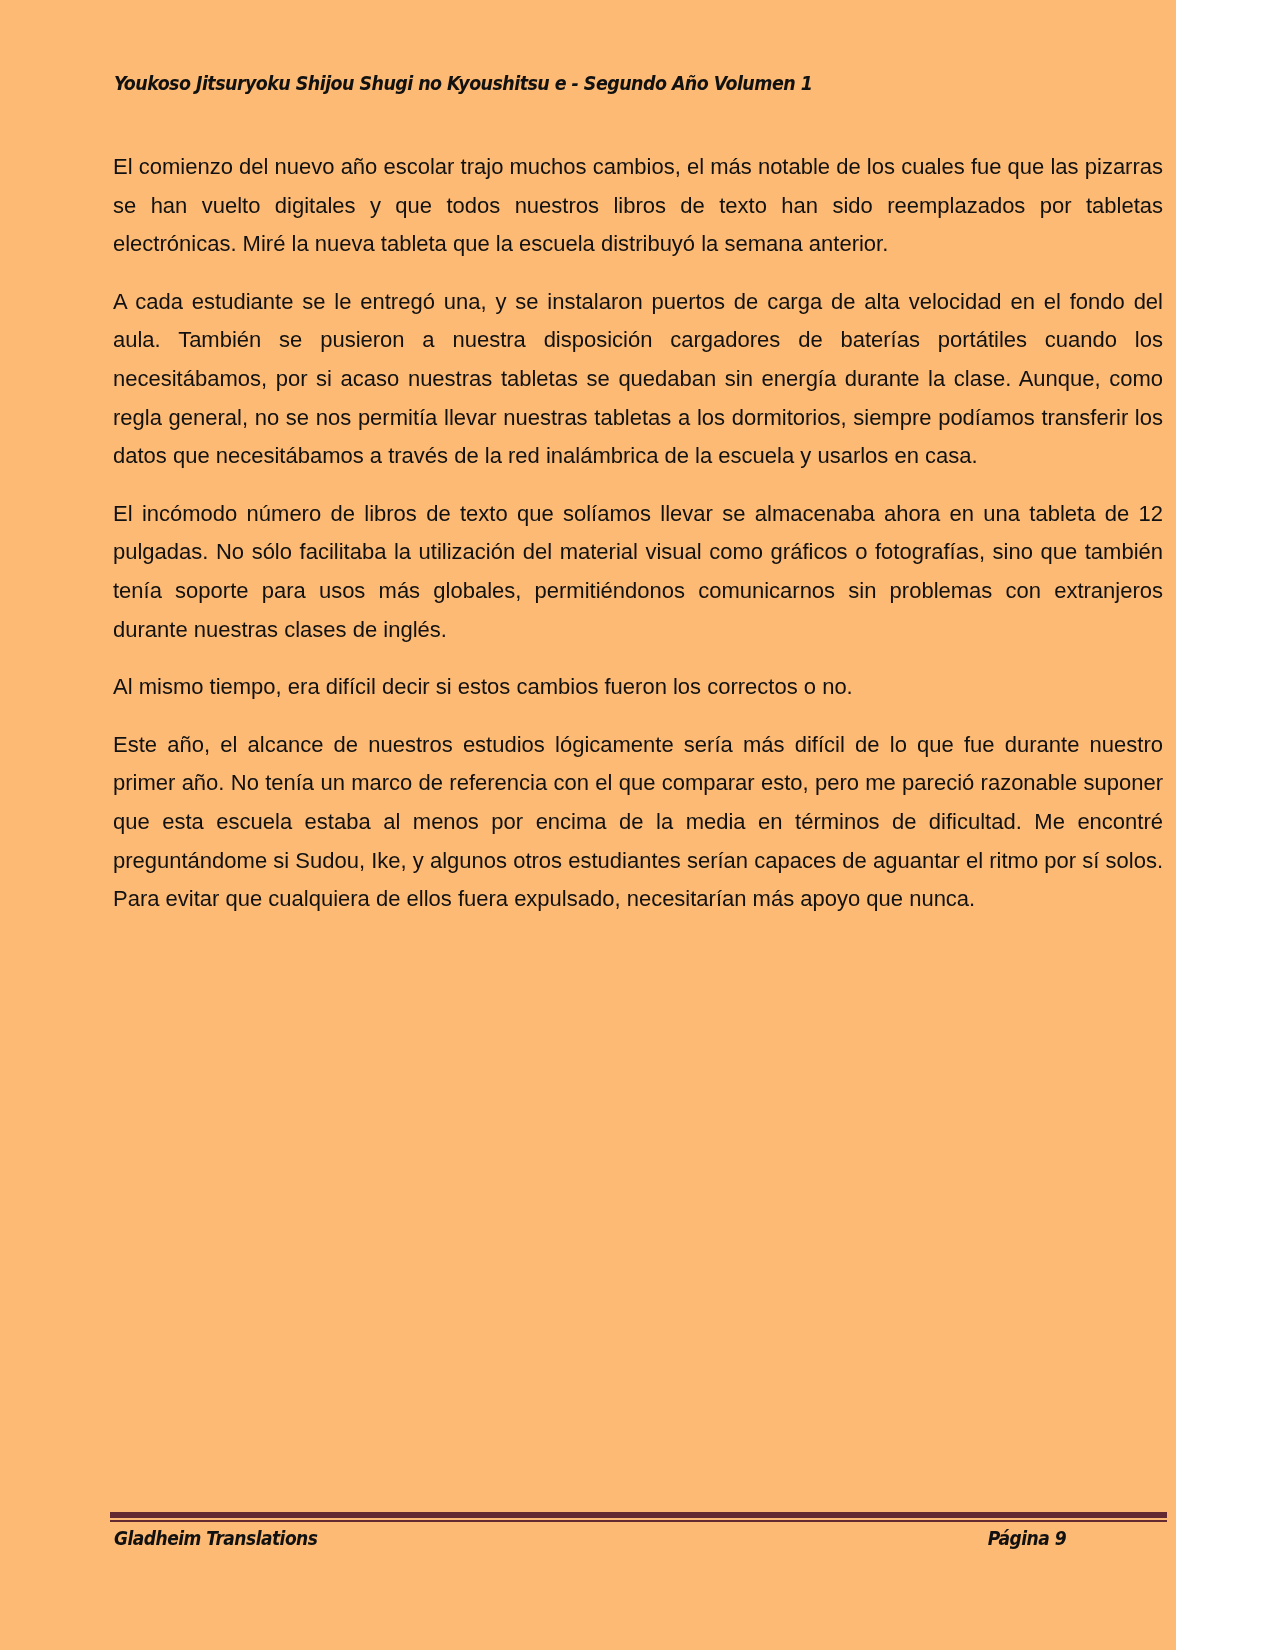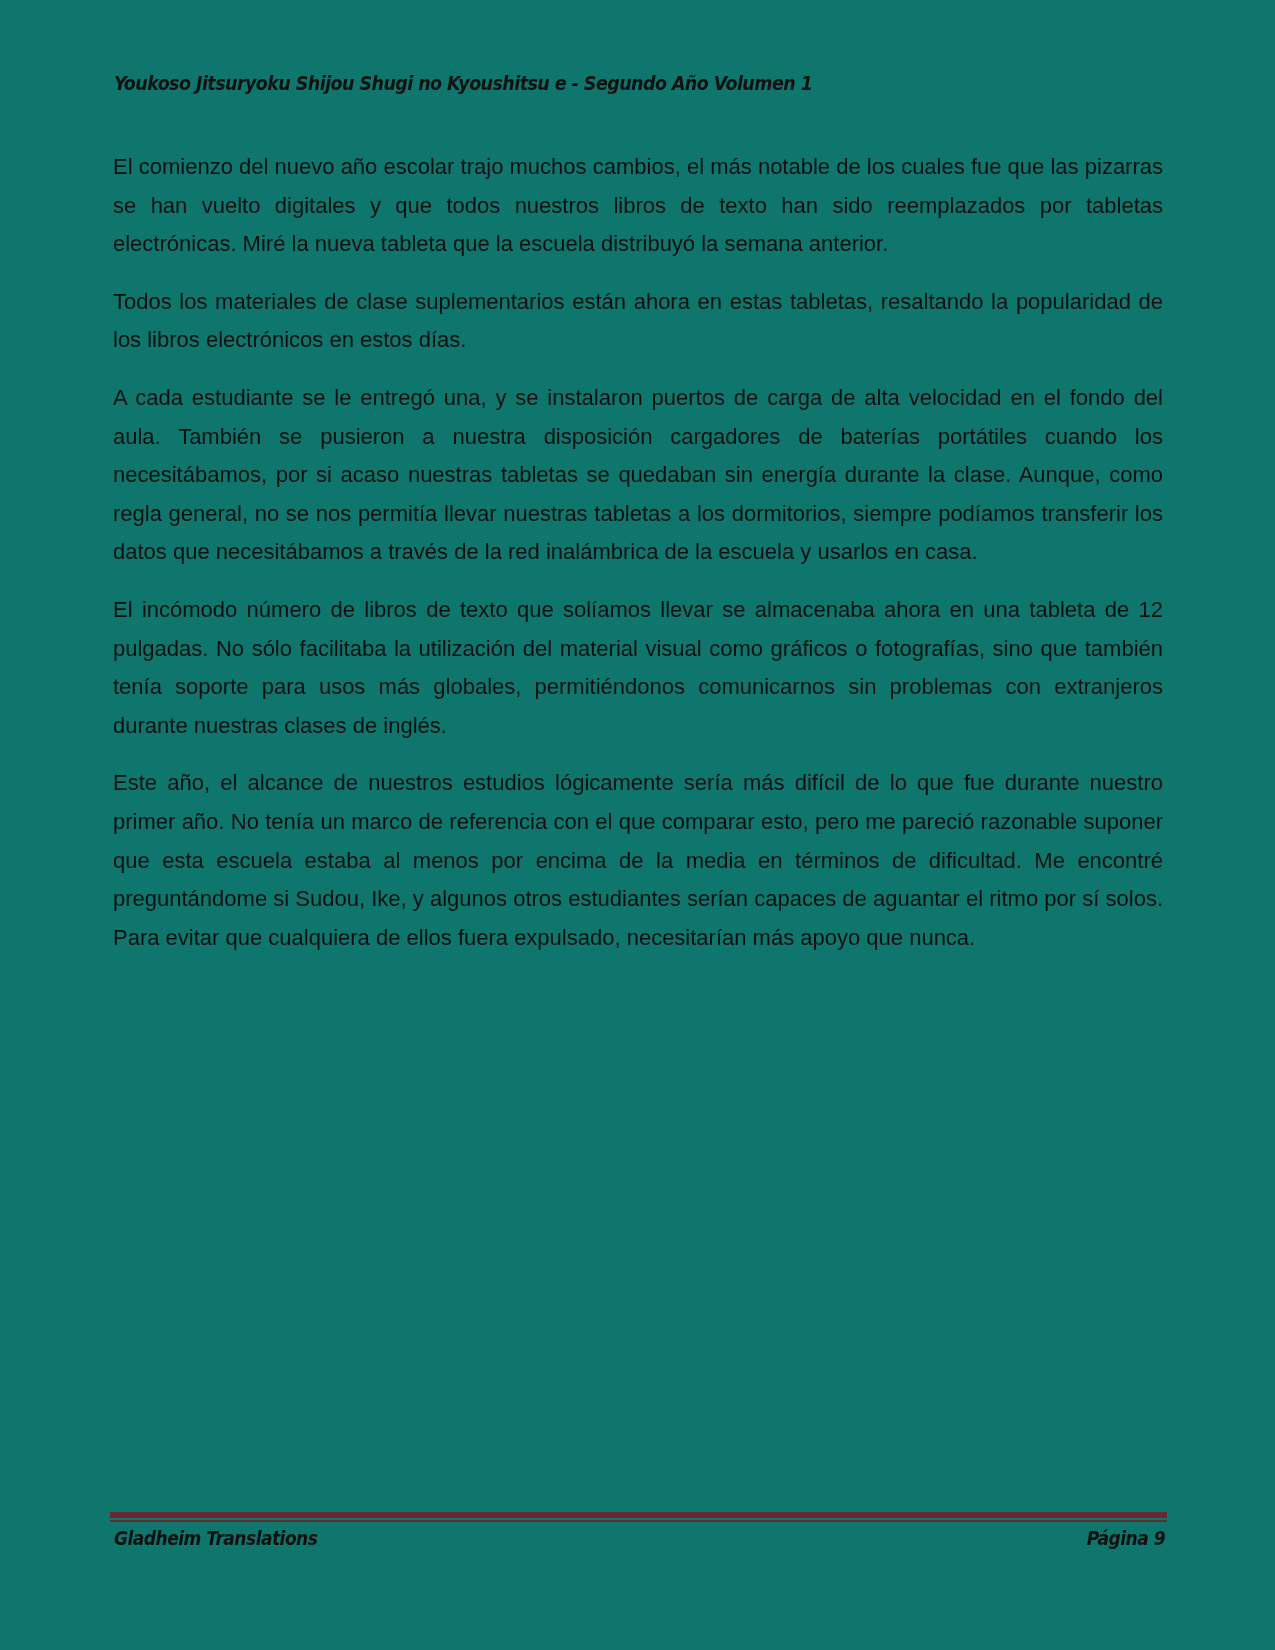--- a/index.html
+++ b/index.html
@@ -1,17 +1,17 @@
 <!DOCTYPE html>
 <html><head>
 <meta charset="utf-8">
 <style>
   html, body { margin: 0; padding: 0; background: #ffffff; }
   body { width: 1275px; height: 1650px; position: relative; overflow: hidden; }
-  .page { position: absolute; left: 0; top: 0; width: 1275px; height: 1650px; background: #0f766e; }
+  .page { position: absolute; left: 0; top: 0; width: 1176px; height: 1650px; background: #fdba74; }
   .running-header {
     position: absolute; left: 114px; top: 72px; width: 1050px;
     font-family: "DejaVu Sans", sans-serif; font-weight: bold; font-style: italic;
     font-size: 19px; color: #111; letter-spacing: -0.6px; white-space: nowrap;
     transform: scaleX(0.92); transform-origin: left center;
   }
   .body-text {
     position: absolute; left: 113px; top: 148px; width: 1050px;
     font-family: "Liberation Sans", sans-serif; font-size: 22px; line-height: 38.6px;
     color: #111; text-align: justify;
@@ -32,23 +32,23 @@
   .footer-right { right: 110px; transform: scaleX(0.9); transform-origin: right center; }
 </style>
 </head>
 <body>
 
 <div class="page">
   <div class="running-header">Youkoso Jitsuryoku Shijou Shugi no Kyoushitsu e - Segundo Año Volumen 1</div>
 
   <div class="body-text">
     <p>El comienzo del nuevo año escolar trajo muchos cambios, el más notable de los cuales fue que las pizarras se han vuelto digitales y que todos nuestros libros de texto han sido reemplazados por tabletas electrónicas. Miré la nueva tableta que la escuela distribuyó la semana anterior.</p>
-    <p>Todos los materiales de clase suplementarios están ahora en estas tabletas, resaltando la popularidad de los libros electrónicos en estos días.</p>
     <p>A cada estudiante se le entregó una, y se instalaron puertos de carga de alta velocidad en el fondo del aula. También se pusieron a nuestra disposición cargadores de baterías portátiles cuando los necesitábamos, por si acaso nuestras tabletas se quedaban sin energía durante la clase. Aunque, como regla general, no se nos permitía llevar nuestras tabletas a los dormitorios, siempre podíamos transferir los datos que necesitábamos a través de la red inalámbrica de la escuela y usarlos en casa.</p>
     <p>El incómodo número de libros de texto que solíamos llevar se almacenaba ahora en una tableta de 12 pulgadas. No sólo facilitaba la utilización del material visual como gráficos o fotografías, sino que también tenía soporte para usos más globales, permitiéndonos comunicarnos sin problemas con extranjeros durante nuestras clases de inglés.</p>
+    <p>Al mismo tiempo, era difícil decir si estos cambios fueron los correctos o no.</p>
     <p>Este año, el alcance de nuestros estudios lógicamente sería más difícil de lo que fue durante nuestro primer año. No tenía un marco de referencia con el que comparar esto, pero me pareció razonable suponer que esta escuela estaba al menos por encima de la media en términos de dificultad. Me encontré preguntándome si Sudou, Ike, y algunos otros estudiantes serían capaces de aguantar el ritmo por sí solos. Para evitar que cualquiera de ellos fuera expulsado, necesitarían más apoyo que nunca.</p>
   </div>
 
   <div class="footer-rule-thick"></div>
   <div class="footer-rule-thin"></div>
   <div class="footer-left">Gladheim Translations</div>
   <div class="footer-right">Página 9</div>
 </div>
 
 </body></html>

